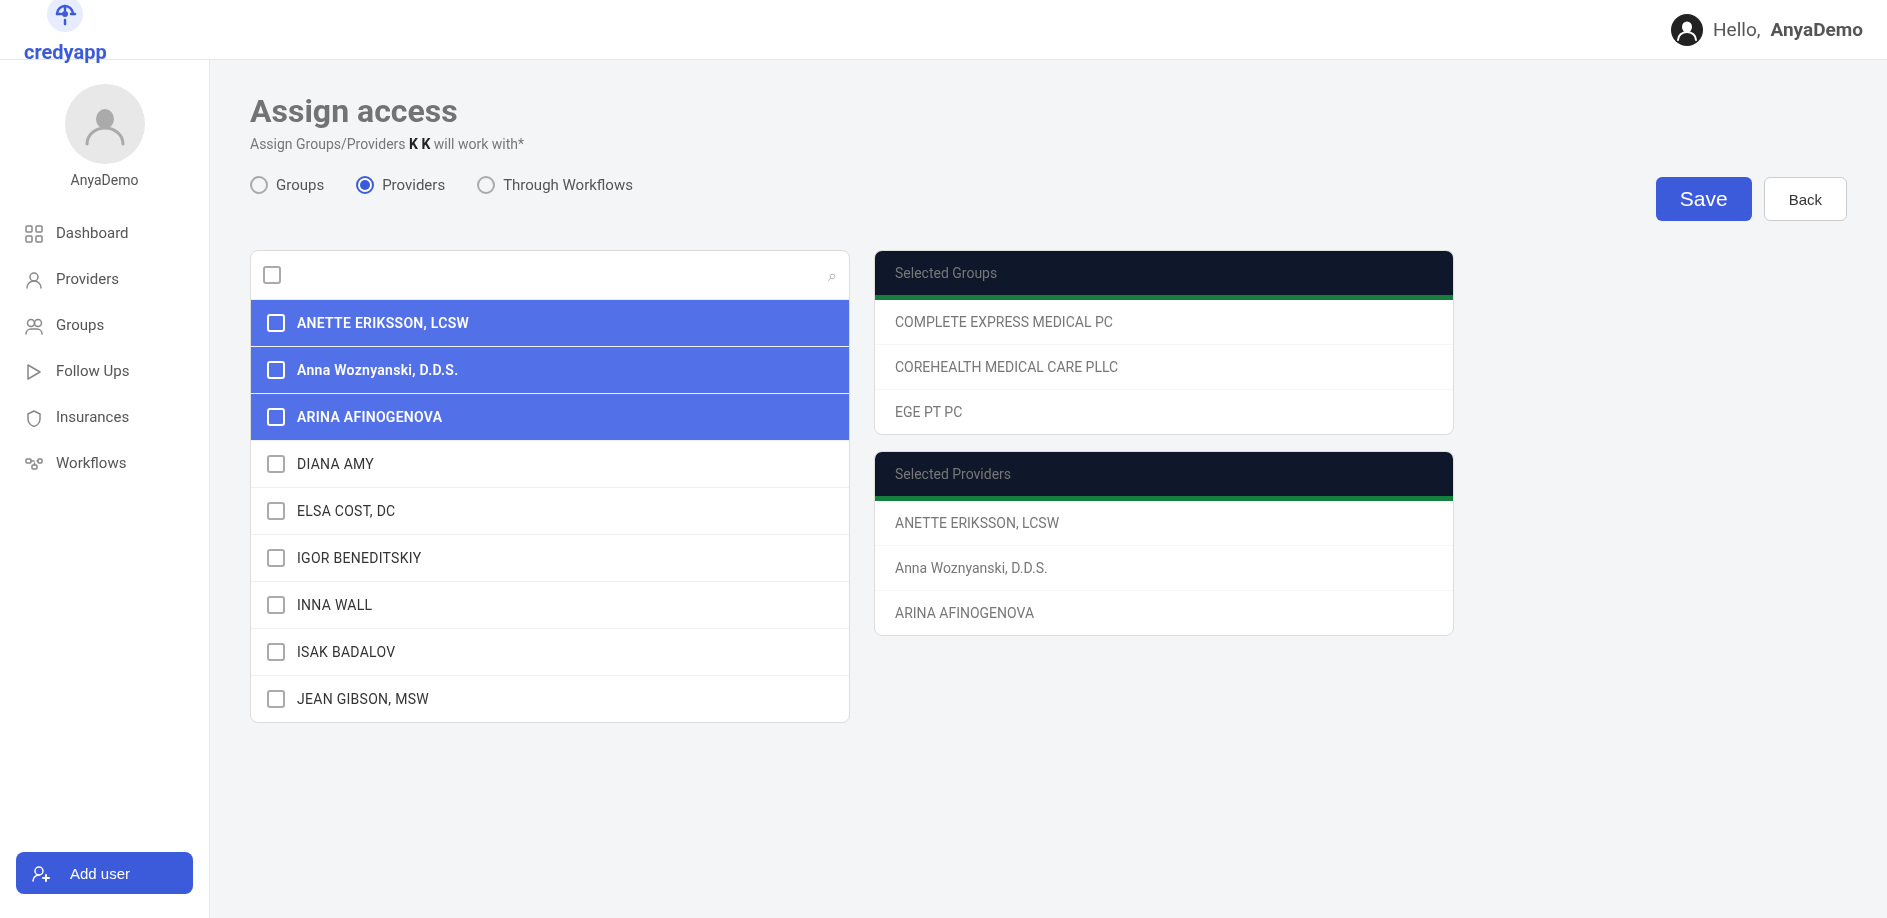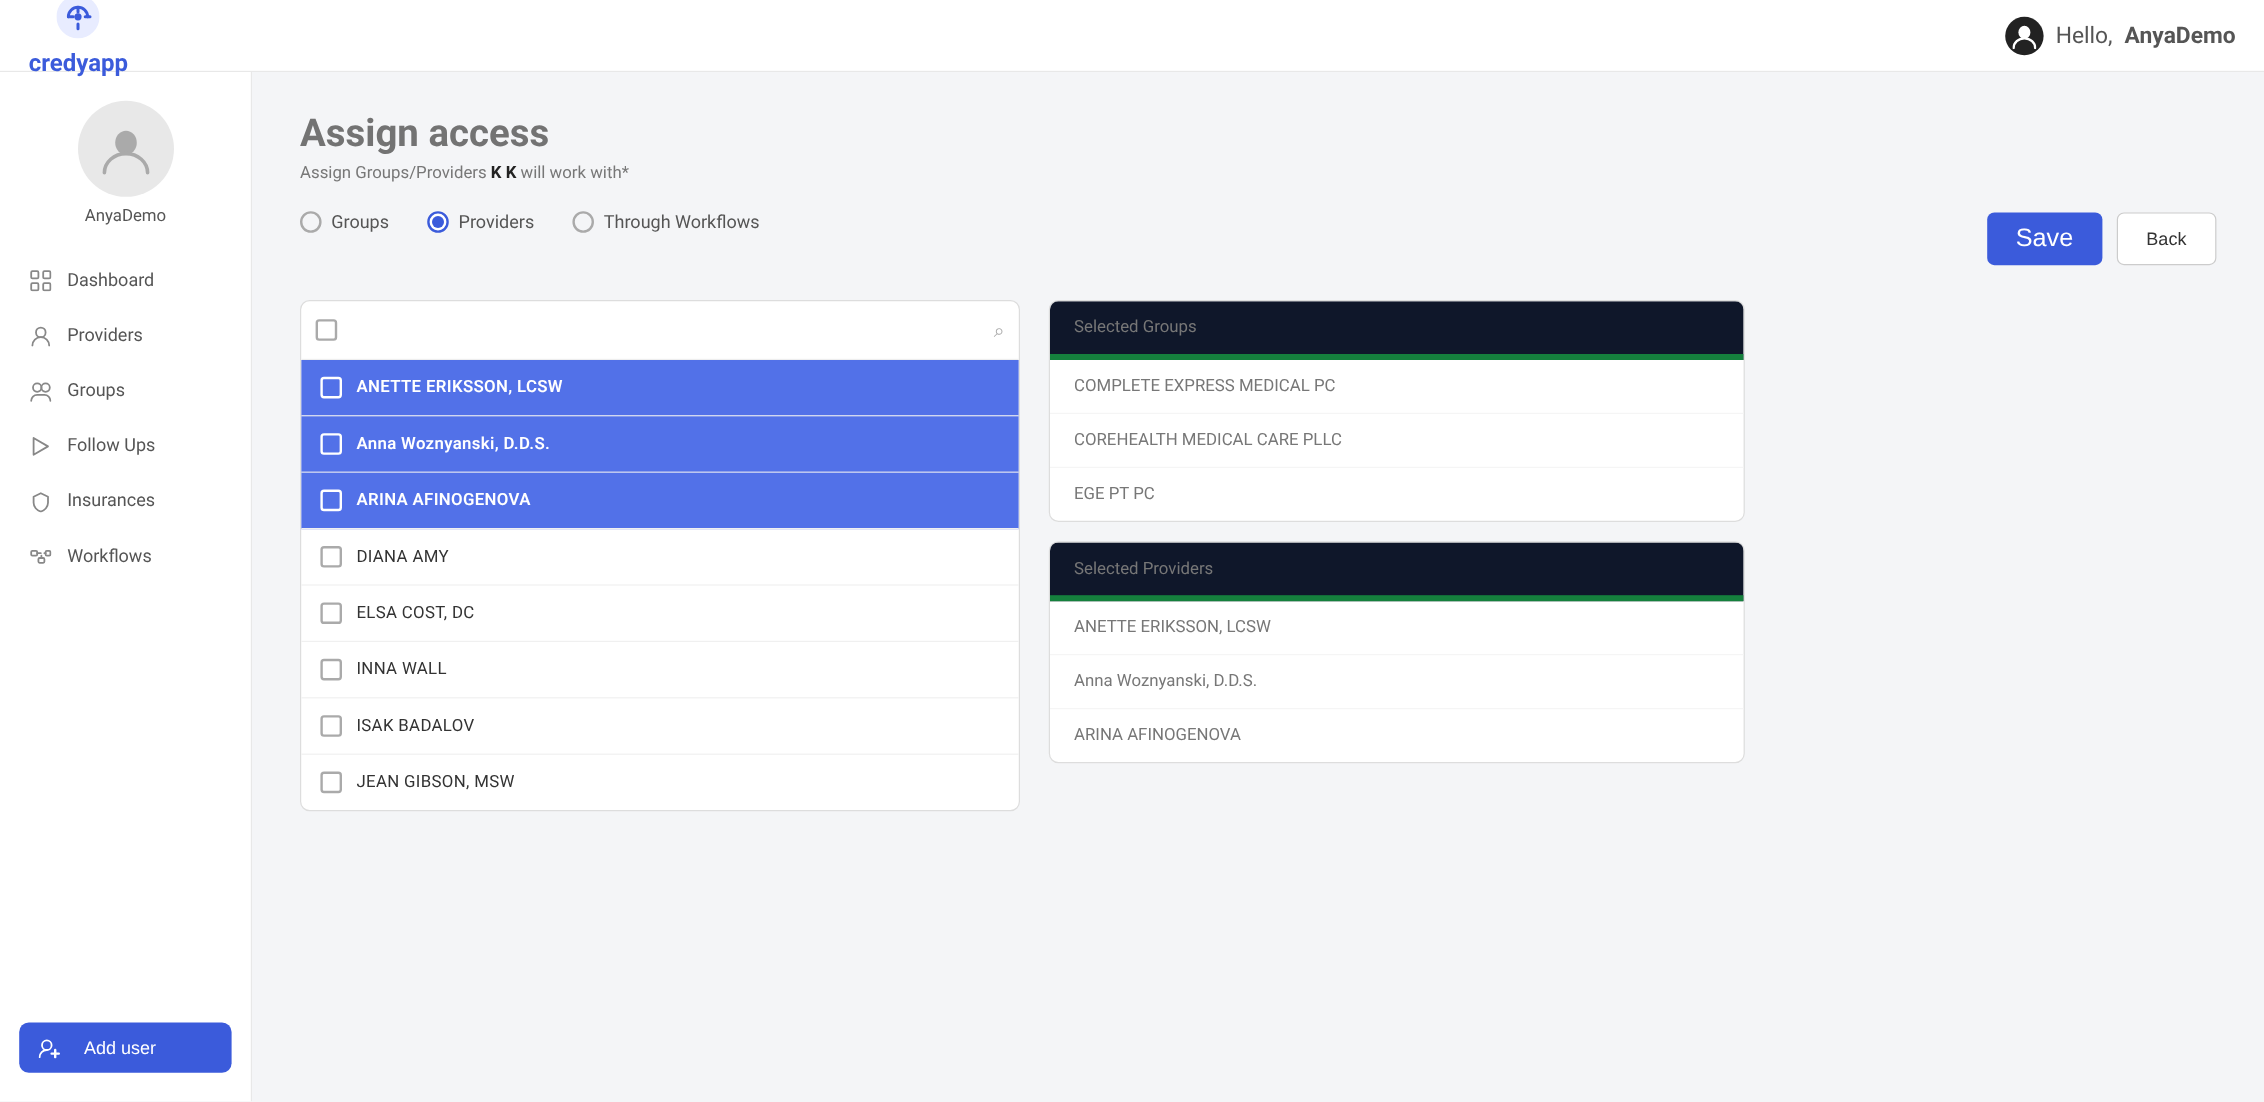--- a/index.html
+++ b/index.html
@@ -498,20 +498,24 @@
         <div class="list-item">
           <div class="item-checkbox"></div>
           <span class="item-name">DIANA AMY</span>
         </div>
         <div class="list-item">
           <div class="item-checkbox"></div>
           <span class="item-name">ELSA COST, DC</span>
         </div>
         <div class="list-item">
           <div class="item-checkbox"></div>
+          <span class="item-name">IGOR BENEDITSKIY</span>
+        </div>
+        <div class="list-item">
+          <div class="item-checkbox"></div>
           <span class="item-name">INNA WALL</span>
         </div>
         <div class="list-item">
           <div class="item-checkbox"></div>
           <span class="item-name">ISAK BADALOV</span>
         </div>
         <div class="list-item">
           <div class="item-checkbox"></div>
           <span class="item-name">JEAN GIBSON, MSW</span>
         </div>

